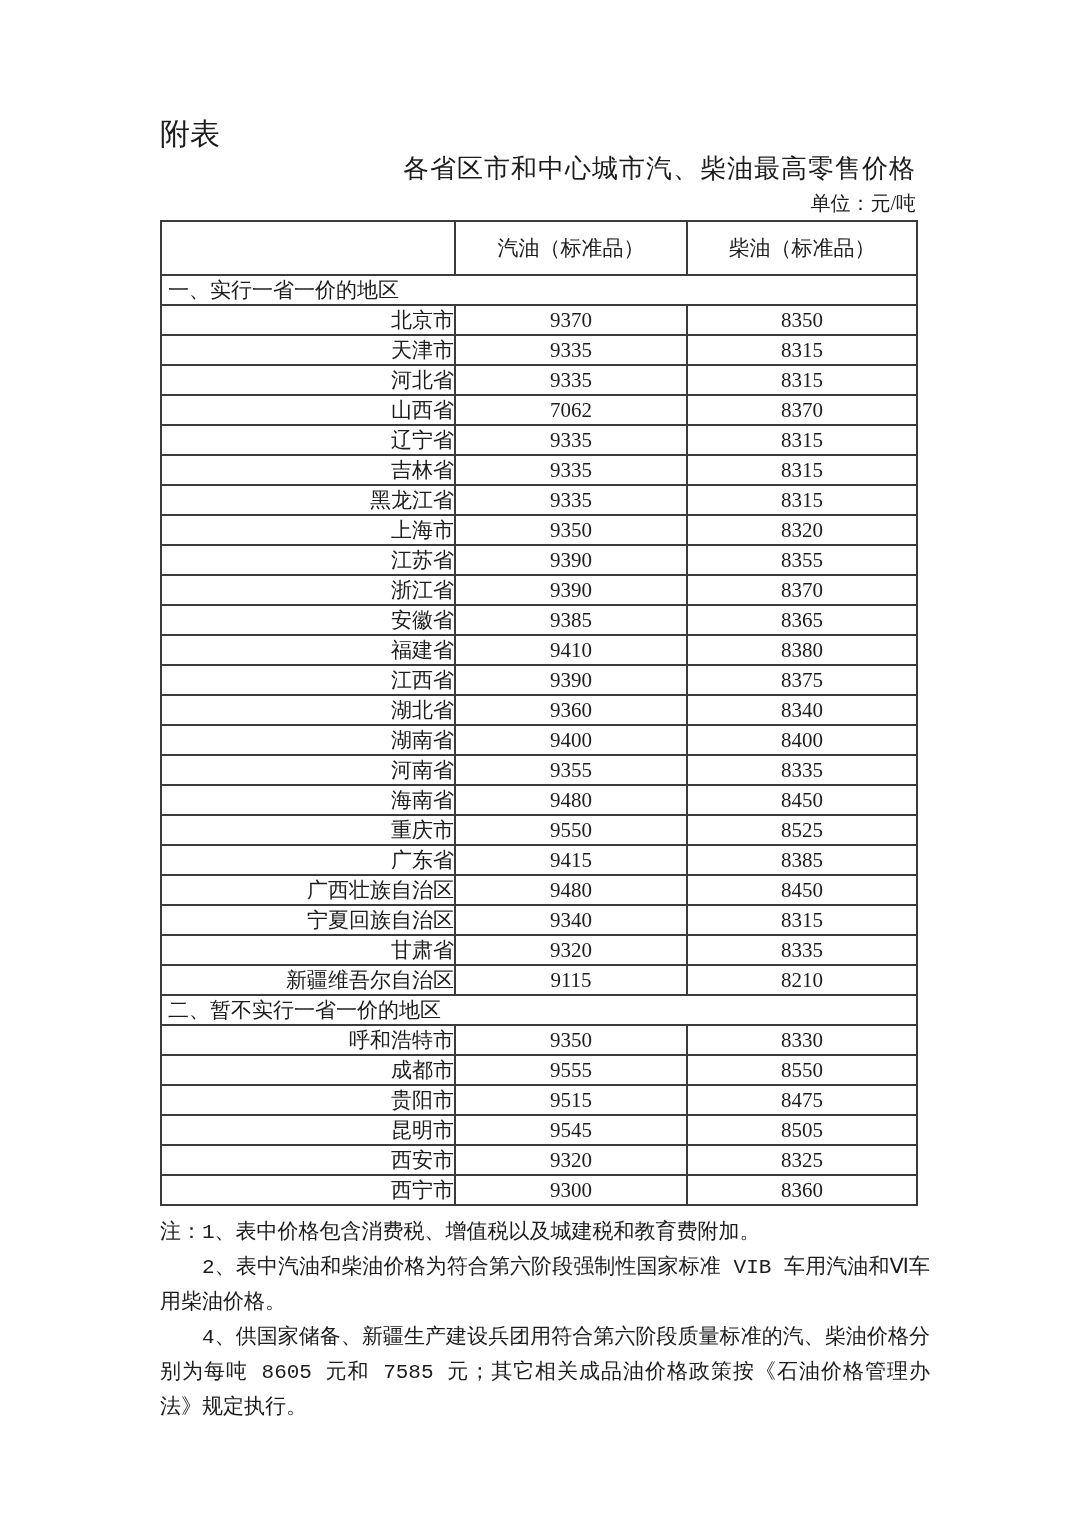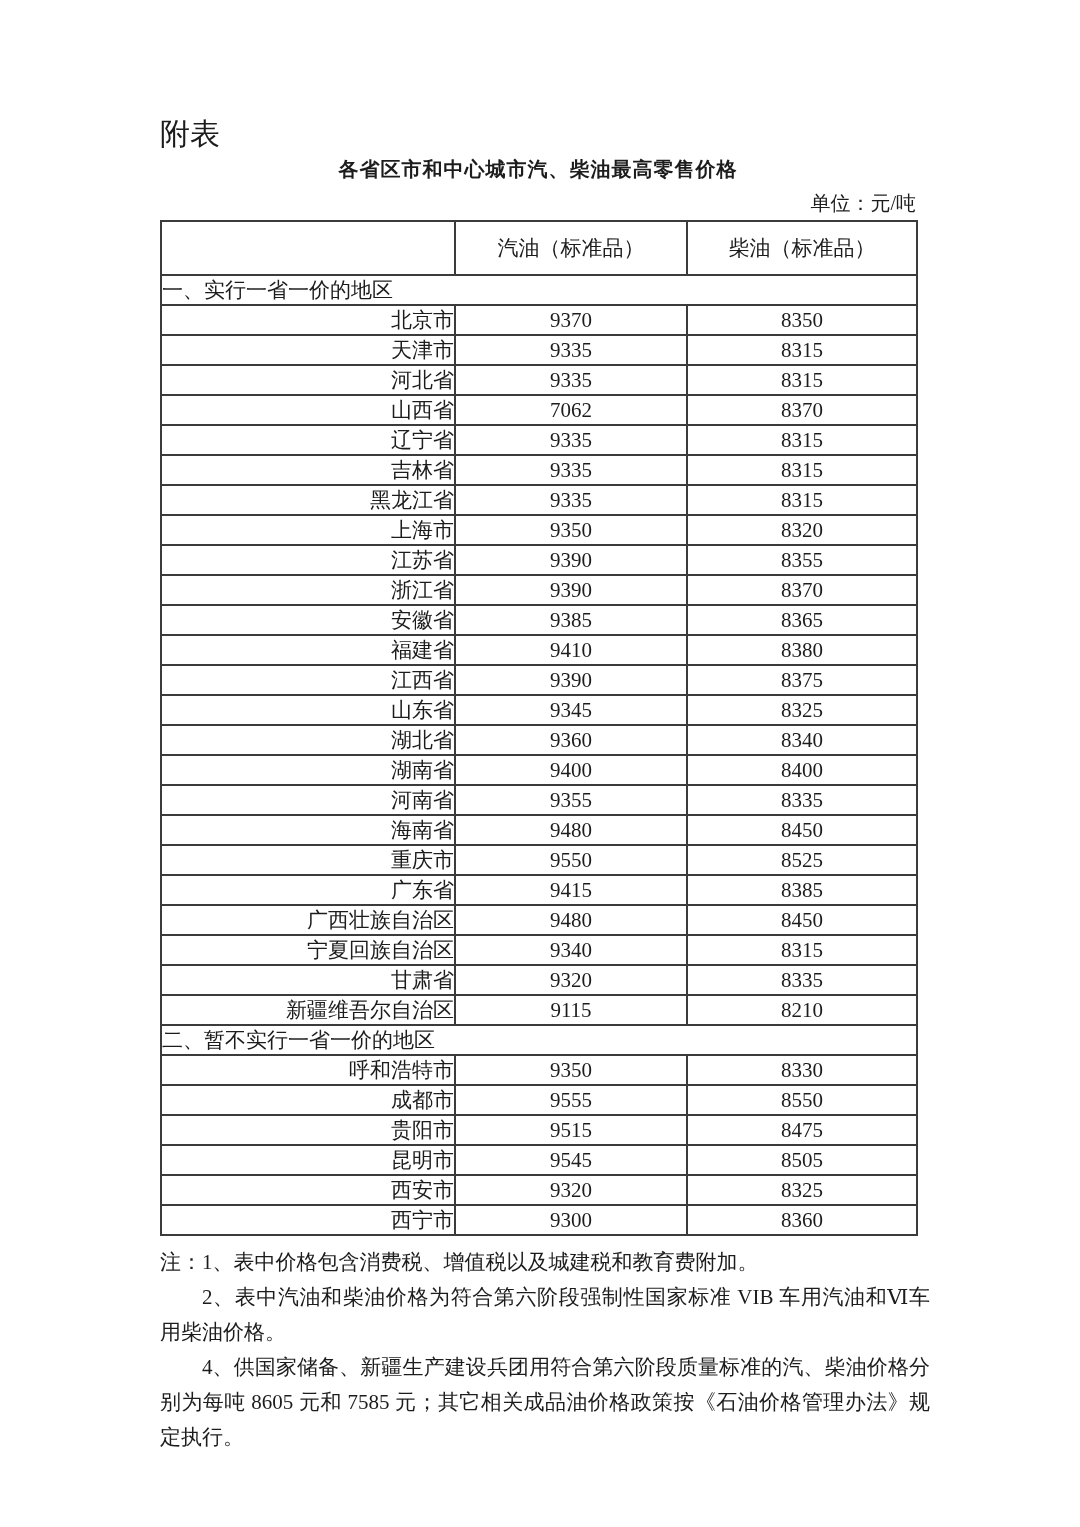--- a/index.html
+++ b/index.html
@@ -18,24 +18,24 @@
     width: 756px;
     padding-top: 120px;
   }
   .appendix-label {
     font-size: 30px;
     line-height: 28px;
     text-align: left;
   }
   .doc-title {
     margin-top: 6px;
-    font-size: 20px;
+    font-size: 26px;
     line-height: 30px;
-    font-weight: bold;
-    text-align: center;
+    font-weight: normal;
+    text-align: right;
     letter-spacing: 1px;
   }
   .unit-label {
     margin-top: 6px;
     font-size: 20px;
     line-height: 26px;
     text-align: right;
   }
   table.price-table {
     margin-top: 4px;
@@ -44,32 +44,32 @@
     table-layout: fixed;
     font-size: 21px;
   }
   table.price-table td, table.price-table th {
     border: 2px solid #3b3b3b;
     font-weight: normal;
     overflow: hidden;
     white-space: nowrap;
   }
   tr.header-row td { height: 54px; text-align: center; }
-  tr.section-row td { height: 30px; text-align: left; }
+  tr.section-row td { height: 30px; text-align: left; padding-left: 6px; }
   tr.data-row td { height: 29px; }
   td.region-cell { text-align: right; padding-left: 64px; }
   td.price-cell { text-align: center; }
   .notes {
     margin-top: 9px;
     width: 770px;
     font-size: 21px;
     line-height: 35px;
     text-align: justify;
   }
-  .note-item { text-indent: 2em; }
+  .note-item { text-indent: 2em; font-family: Liberation Mono, monospace; }
   .note-item.first { text-indent: 0; }
 </style>
 </head>
 <body>
 
 <div class="content">
 
   <div class="appendix-label">附表</div>
 
   <div class="doc-title">各省区市和中心城市汽、柴油最高零售价格</div>
@@ -152,25 +152,20 @@
           <td class="region-cell">福建省</td>
           <td class="price-cell">9410</td>
           <td class="price-cell">8380</td>
         </tr>
         <tr class="data-row">
           <td class="region-cell">江西省</td>
           <td class="price-cell">9390</td>
           <td class="price-cell">8375</td>
         </tr>
         <tr class="data-row">
-          <td class="region-cell">山东省</td>
-          <td class="price-cell">9345</td>
-          <td class="price-cell">8325</td>
-        </tr>
-        <tr class="data-row">
           <td class="region-cell">湖北省</td>
           <td class="price-cell">9360</td>
           <td class="price-cell">8340</td>
         </tr>
         <tr class="data-row">
           <td class="region-cell">湖南省</td>
           <td class="price-cell">9400</td>
           <td class="price-cell">8400</td>
         </tr>
         <tr class="data-row">

